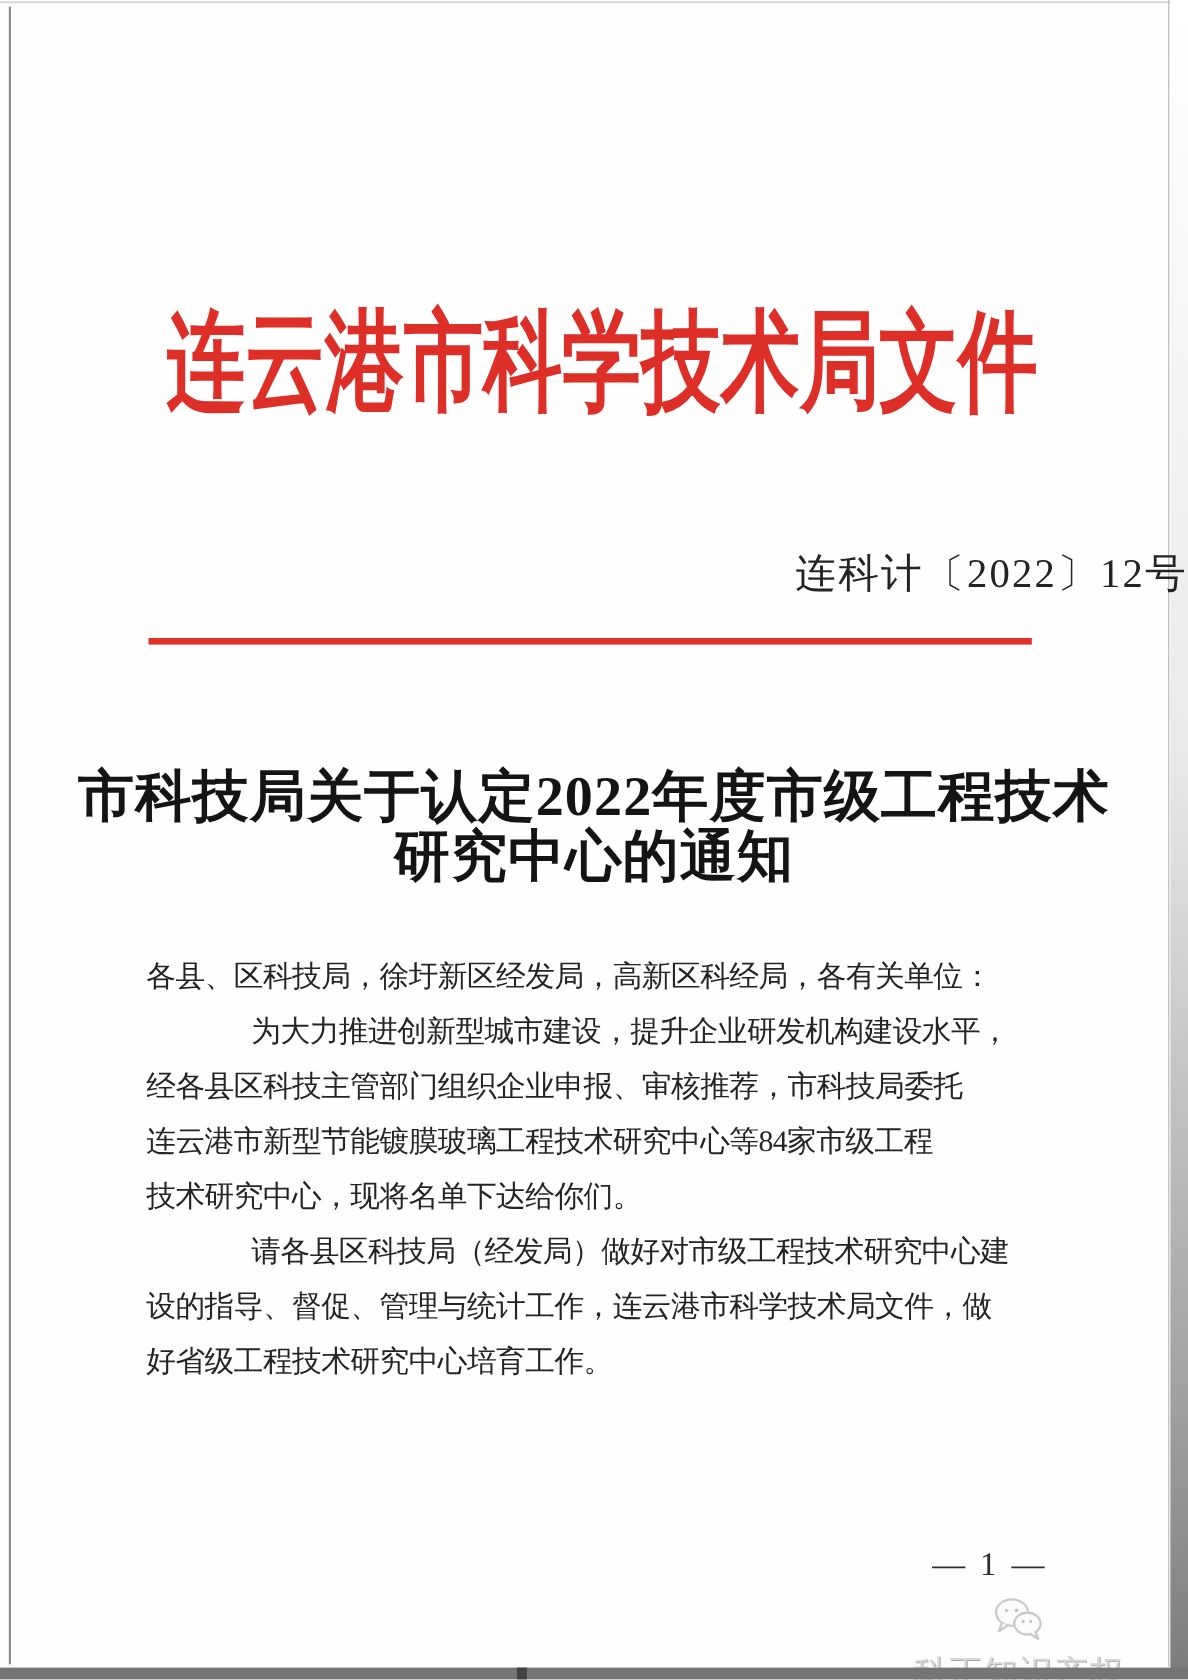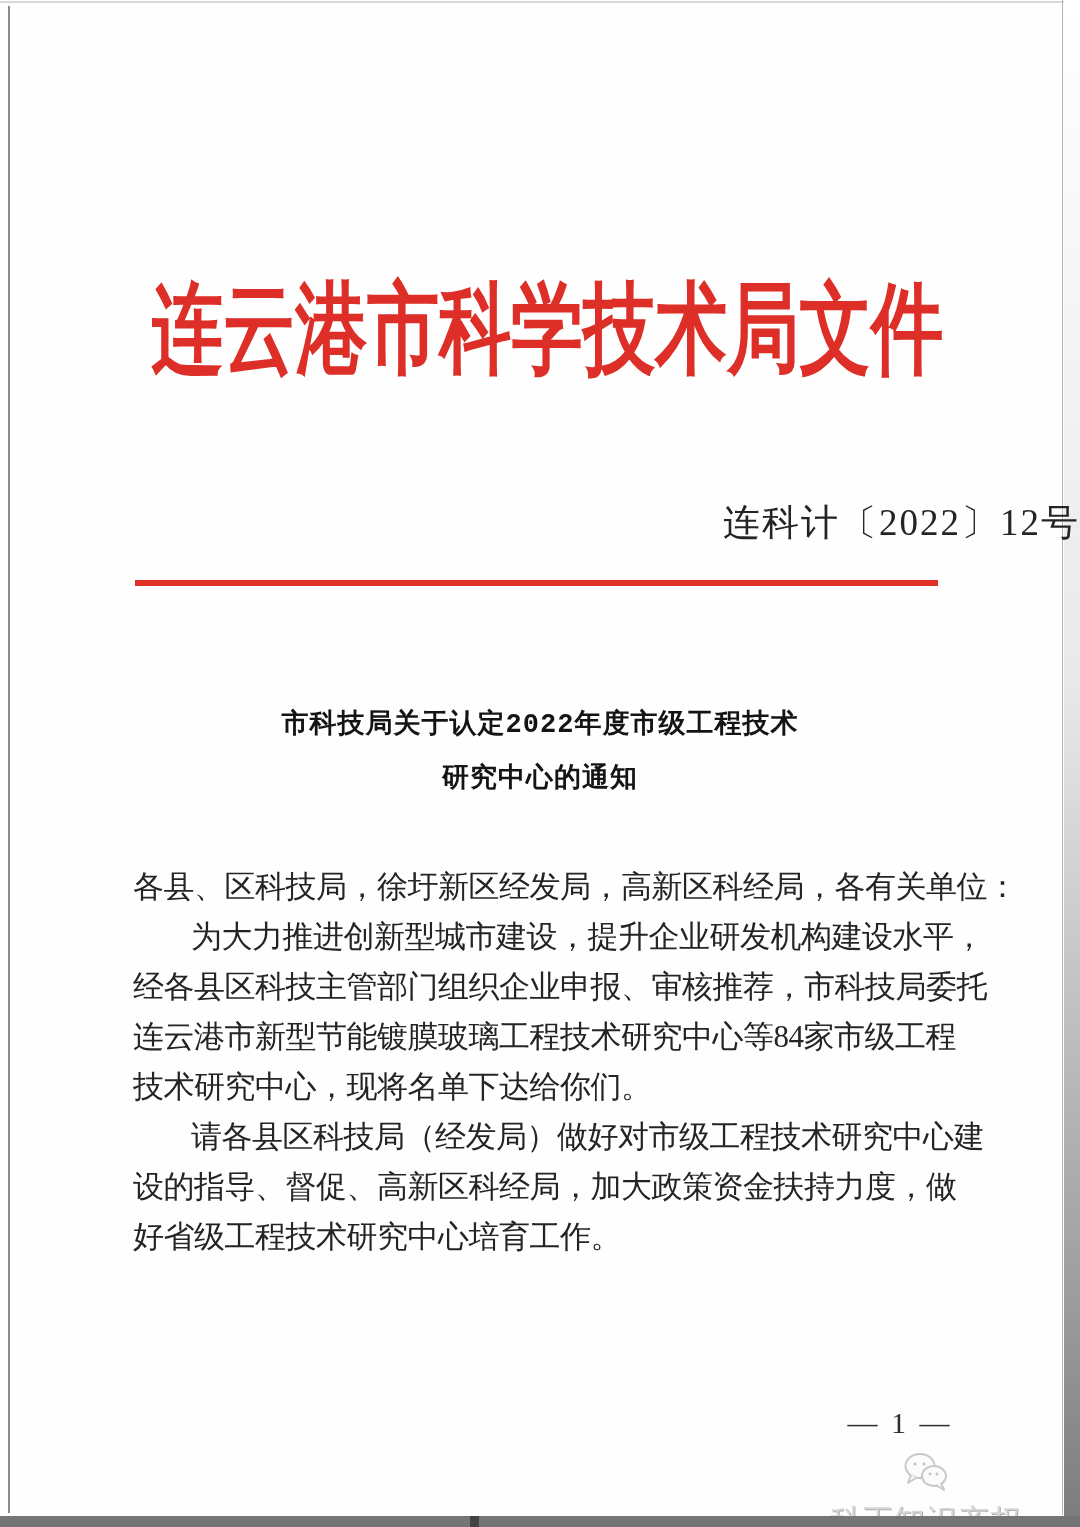--- a/index.html
+++ b/index.html
@@ -46,35 +46,34 @@
   }
   
   .red-rule{position:absolute;top:580px;left:135px;width:803px;height:6px;background:var(--rule-red);}
 
   
   .doc-title{
     position:absolute;top:698px;left:0;width:1080px;
     text-align:center;
     color:#141414;
     font-weight:bold;
-    font-size:27px;line-height:54px;
+    font-size:51px;line-height:54px;
     letter-spacing:1px;
-    font-family:Liberation Mono, monospace;
   }
 
   
   .body-block{
     position:absolute;top:862px;left:133px;width:822px;
     color:var(--body-text);
-    font-size:31px;line-height:50px;
+    font-size:27px;line-height:50px;
     letter-spacing:-0.5px;
     white-space:nowrap;
   }
   .body-line{height:50px;}
-  .body-line.indent{padding-left:58px;}
+  .body-line.indent{padding-left:58px;text-align:center;}
 
   
   .page-number{
     position:absolute;top:1406px;left:820px;width:160px;
     text-align:center;
     color:#2e2e2e;font-size:30px;letter-spacing:3px;
   }
   .watermark{
     position:absolute;top:1452px;left:830px;
     display:flex;align-items:center;gap:8px;
@@ -107,21 +106,21 @@
     <div>研究中心的通知</div>
   </div>
 
   <div class="body-block">
     <div class="body-line">各县、区科技局，徐圩新区经发局，高新区科经局，各有关单位：</div>
     <div class="body-line indent">为大力推进创新型城市建设，提升企业研发机构建设水平，</div>
     <div class="body-line">经各县区科技主管部门组织企业申报、审核推荐，市科技局委托</div>
     <div class="body-line">连云港市新型节能镀膜玻璃工程技术研究中心等84家市级工程</div>
     <div class="body-line">技术研究中心，现将名单下达给你们。</div>
     <div class="body-line indent">请各县区科技局（经发局）做好对市级工程技术研究中心建</div>
-    <div class="body-line">设的指导、督促、高新区科经局，加大政策资金扶持力度，做</div>
+    <div class="body-line">设的指导、督促、管理与统计工作，连云港市科学技术局文件，做</div>
     <div class="body-line">好省级工程技术研究中心培育工作。</div>
   </div>
 
   <div class="page-number">— 1 —</div>
 
   <div class="watermark">
     <span>
       <svg width="46" height="40" viewBox="0 0 46 40" fill="none" xmlns="http://www.w3.org/2000/svg">
         <ellipse cx="17" cy="14" rx="14.5" ry="12" stroke="#c9c9c9" stroke-width="2" fill="#fbfbfb"></ellipse>
         <path d="M8 23 L5 31 L13 26" stroke="#c9c9c9" stroke-width="2" fill="#fbfbfb" stroke-linejoin="round"></path>

